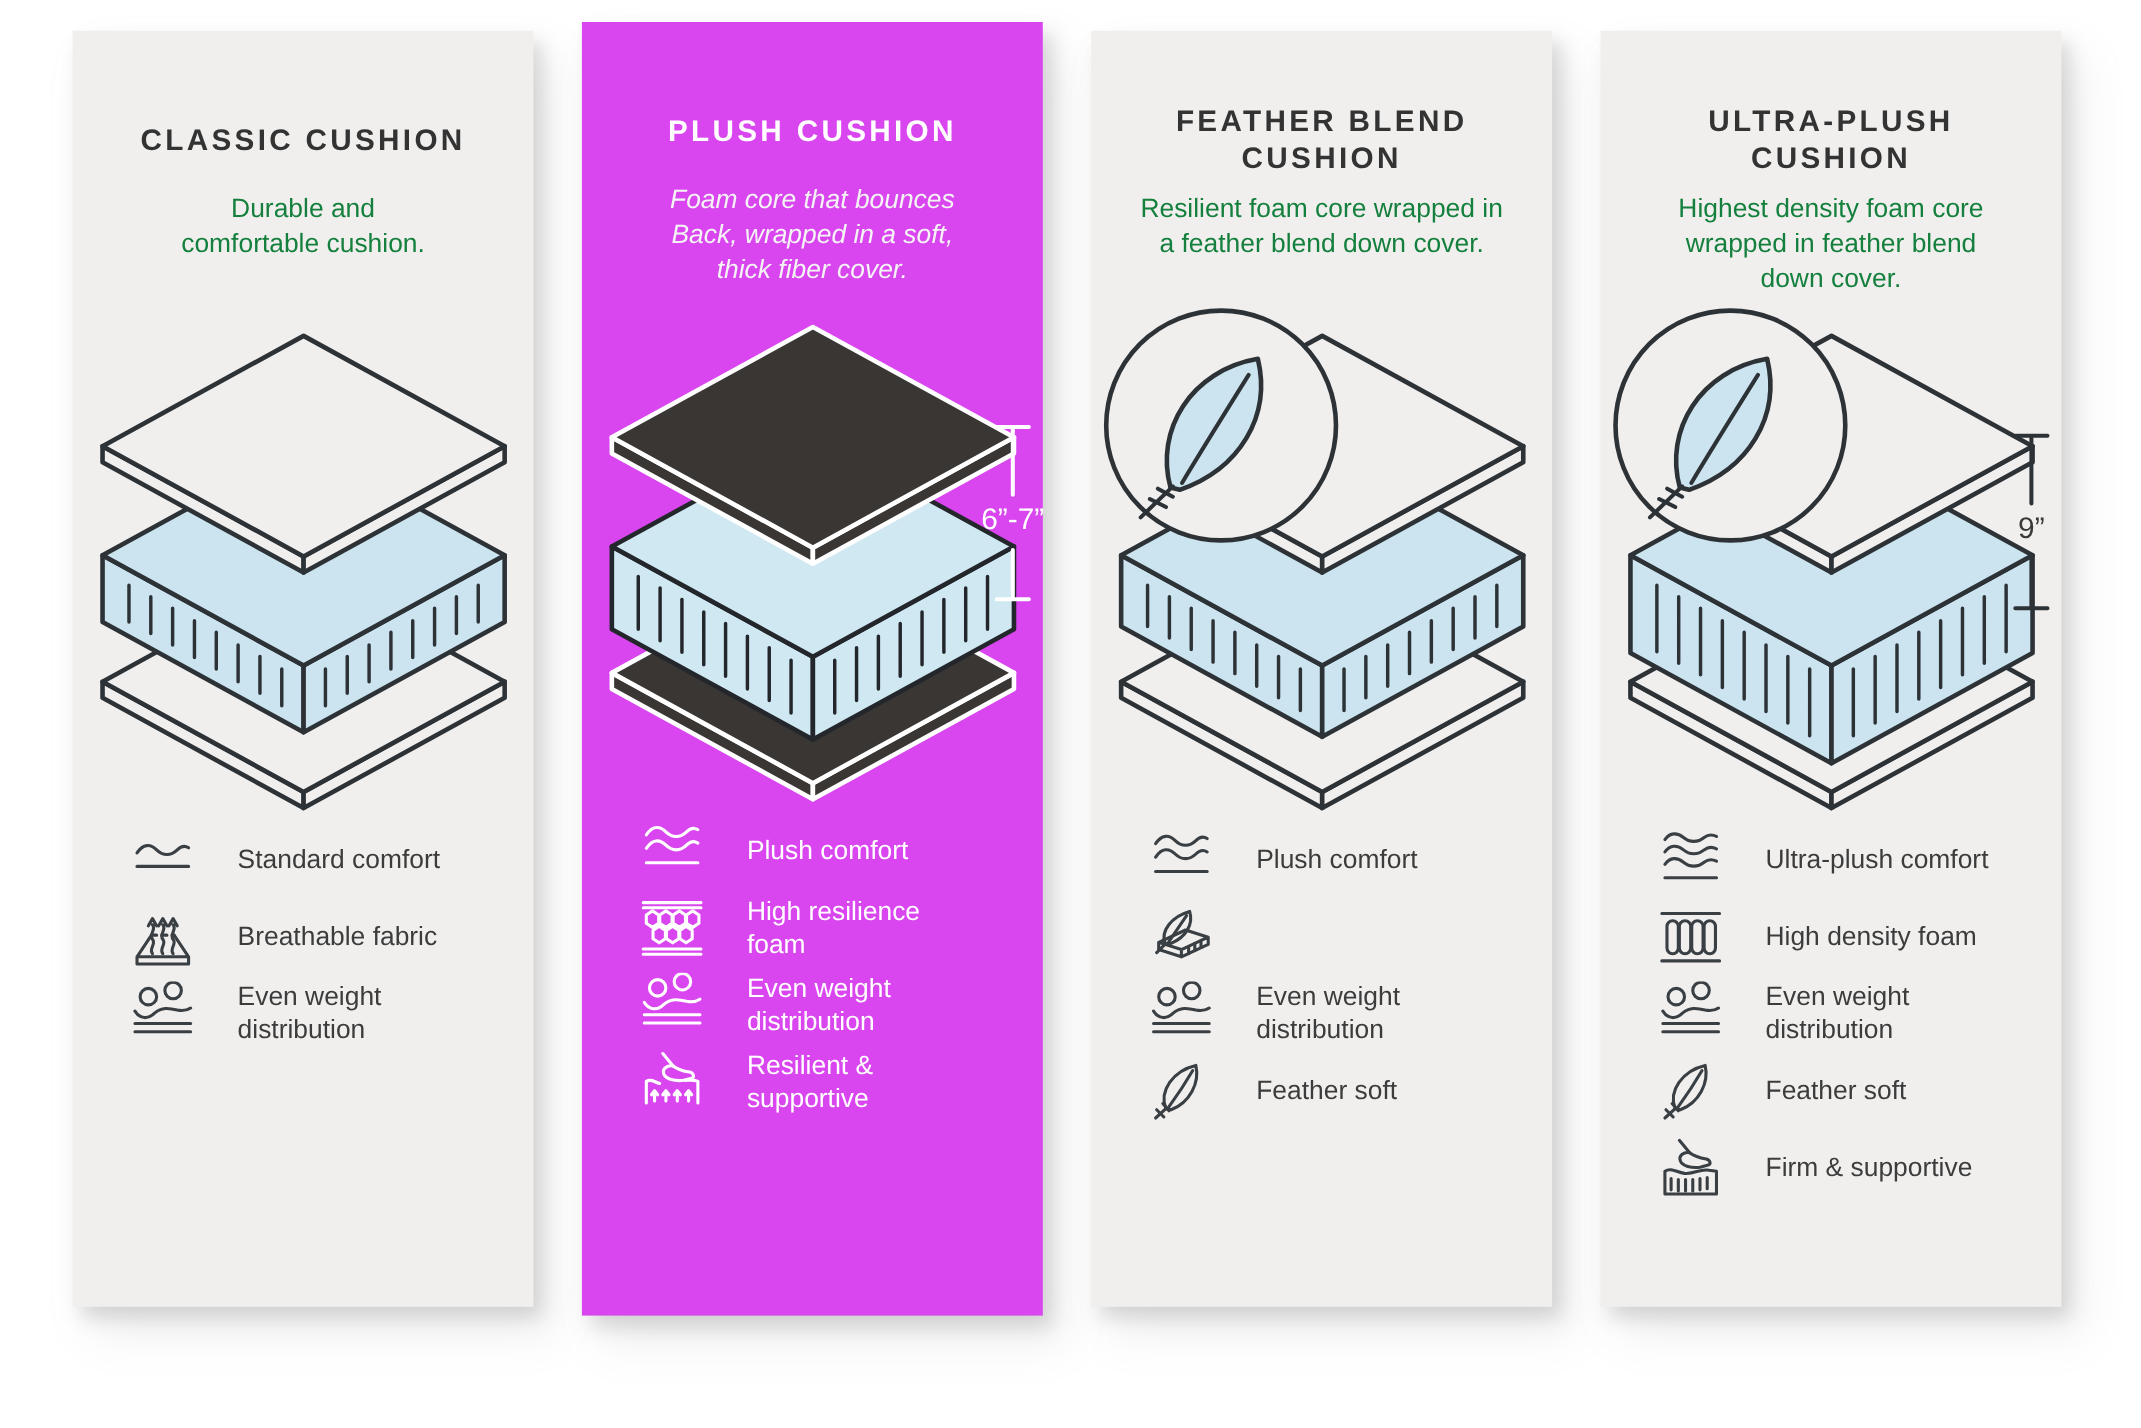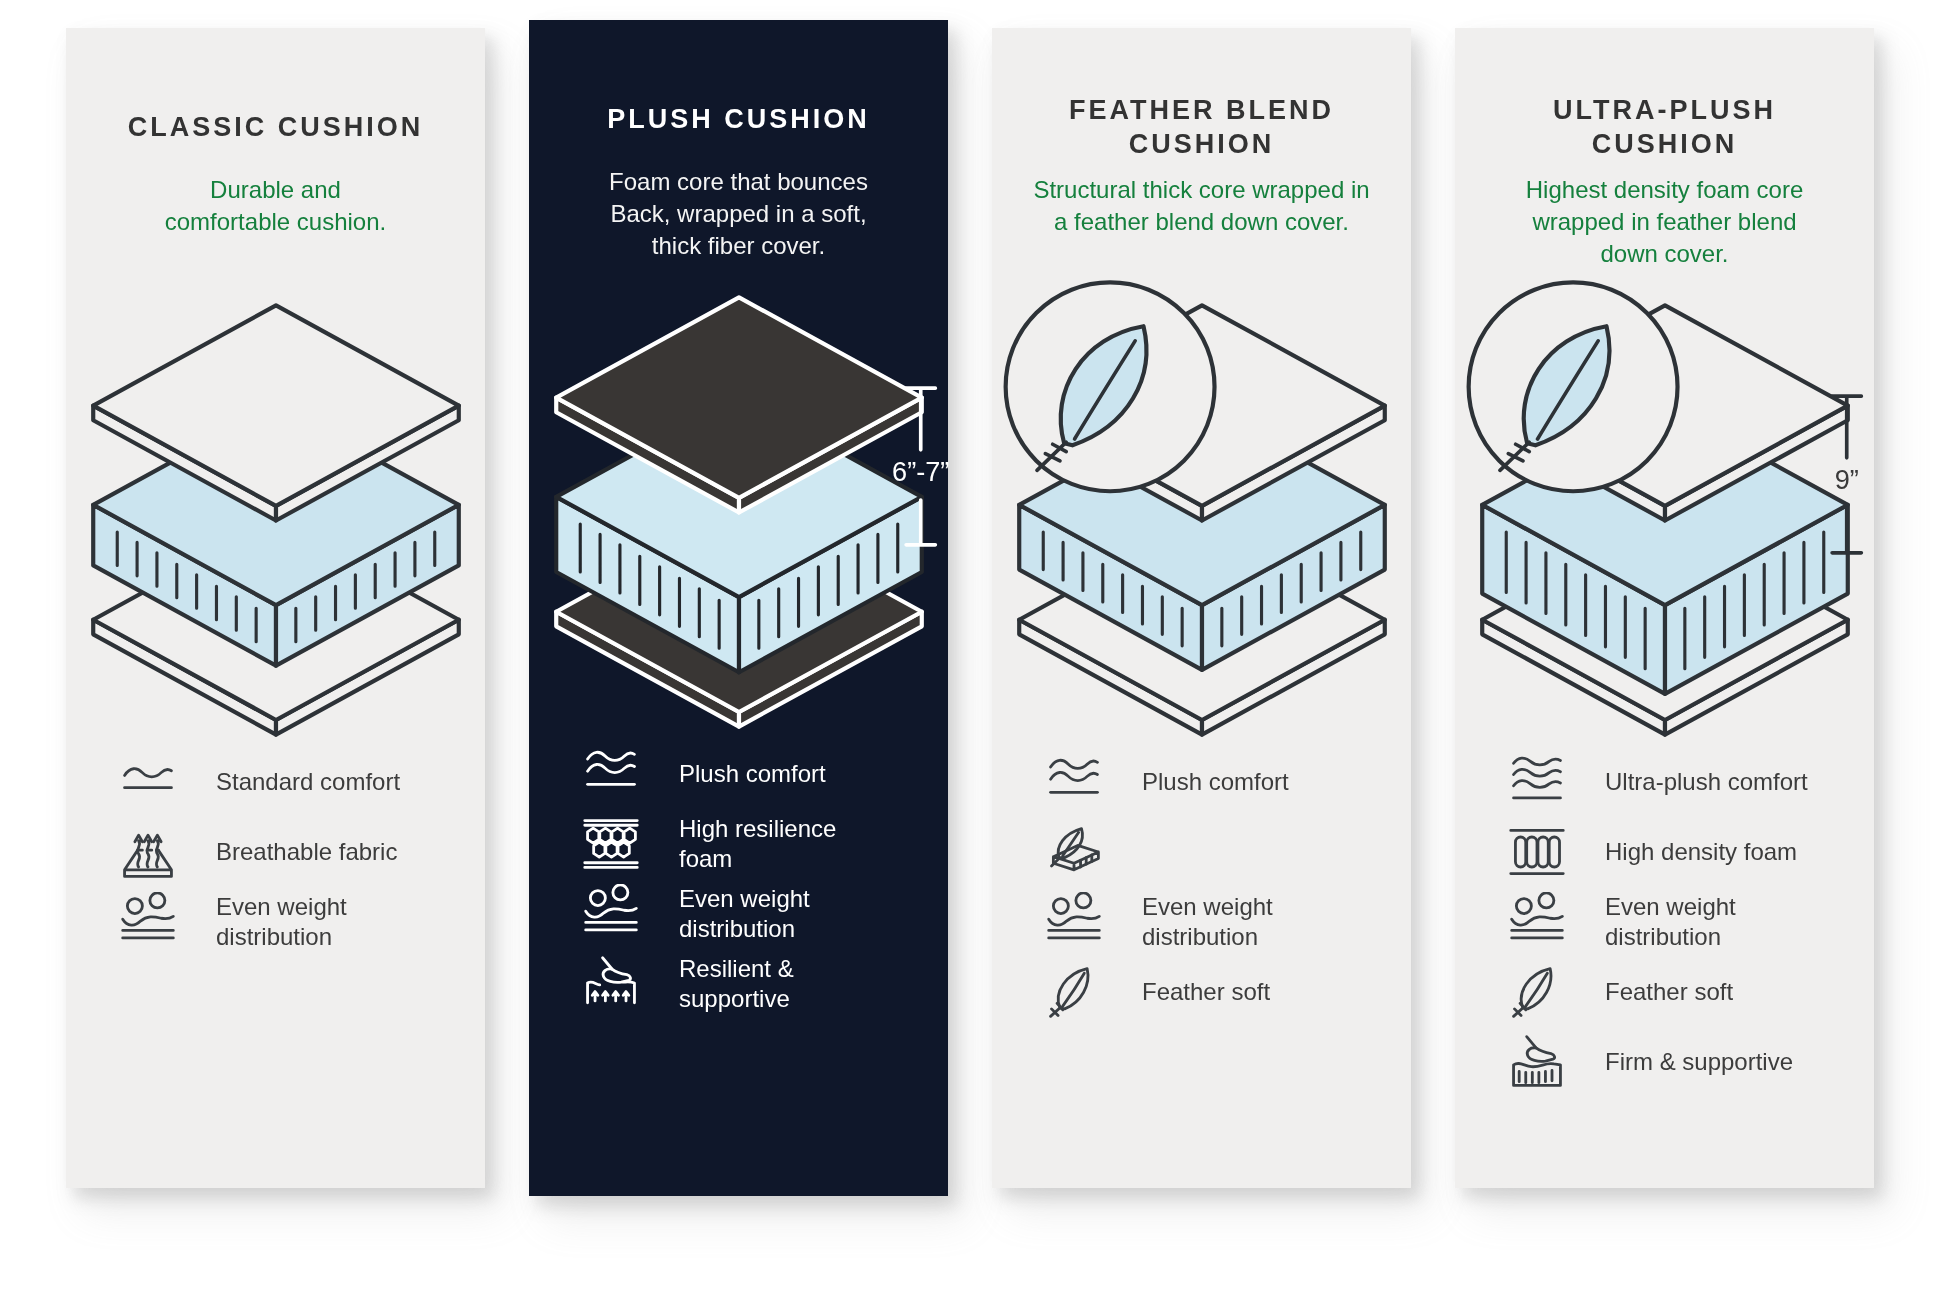--- a/index.html
+++ b/index.html
@@ -7,32 +7,32 @@
     position:relative; width:1946px; height:1298px; box-sizing:border-box;
     background:#ffffff; display:flex; align-items:flex-start;
     padding:28px 0 0 66px; gap:44px;
     font-family:"Liberation Sans", sans-serif; color:#3a3a3a;
   }
   .card {
     width:419px; height:1160px; background:#f0efee; box-sizing:border-box;
     display:flex; flex-direction:column;
     box-shadow: 8px 10px 16px rgba(130,130,130,0.28), 18px 24px 38px rgba(150,150,150,0.16);
   }
-  .card.dark { background:#0f172a; height:1176px; margin-top:-8px; color:#ffffff; }
+  .card.dark { background:#d946ef; height:1176px; margin-top:-8px; color:#ffffff; }
   .card h2 {
     margin:62px 6px 0; min-height:74px; display:flex; align-items:center; justify-content:center;
     font-size:27px; font-weight:bold; letter-spacing:3px; text-align:center;
     white-space:pre-line; color:#333333; line-height:34px;
   }
   .card.dark h2 { color:#ffffff; }
   .desc {
     margin:10px 24px 0; min-height:100px; font-size:24px; line-height:32px;
     text-align:center; white-space:pre-line; color:#15803d;
   }
-  .card.dark .desc { color:#f4f4f4; }
+  .card.dark .desc { color:#f4f4f4;font-style:italic; }
   .illustration { height:470px; display:flex; justify-content:center; align-items:flex-start; }
   .illustration svg { overflow:visible; }
 
   
   .slab polygon { fill:#f0efee; stroke:#2d3237; stroke-width:4; stroke-linejoin:round; }
   .card.dark .slab polygon { fill:#393634; stroke:#ffffff; }
   .foam polygon { fill:#cbe4ef; stroke:#2d3237; stroke-width:4; stroke-linejoin:round; }
   .card.dark .foam polygon { fill:#cfe8f2; stroke:#23272c; }
   .stitches { fill:none; stroke:#2d3237; stroke-width:3; stroke-linecap:round; }
   .card.dark .stitches { stroke:#23272c; }
@@ -238,21 +238,21 @@
             </svg>
           </span>
         <span class="flabel">Resilient &amp; supportive</span>
       </li>
     </ul>
   </section>
 
   <section class="card light">
     <h2>FEATHER BLEND
 CUSHION</h2>
-    <p class="desc">Structural thick core wrapped in
+    <p class="desc">Resilient foam core wrapped in
 a feather blend down cover.</p>
     <div class="illustration">
       <svg width="418" height="470" viewBox="0 0 400 450">
         <g class="slab">
           <polygon points="25,331 200,427 200,441 25,345"></polygon>
           <polygon points="200,427 375,331 375,345 200,441"></polygon>
           <polygon points="200,235 375,331 200,427 25,331"></polygon>
         </g>
         <g class="foam">
           <polygon points="25,221 200,317 200,379 25,283"></polygon>

